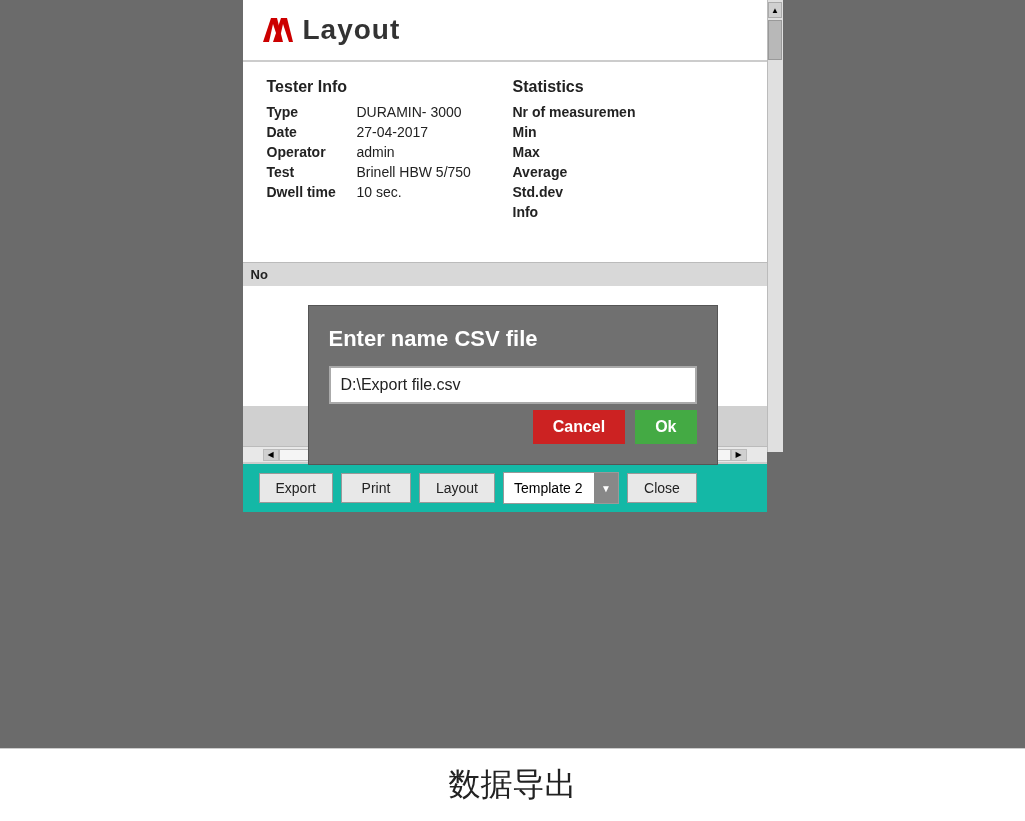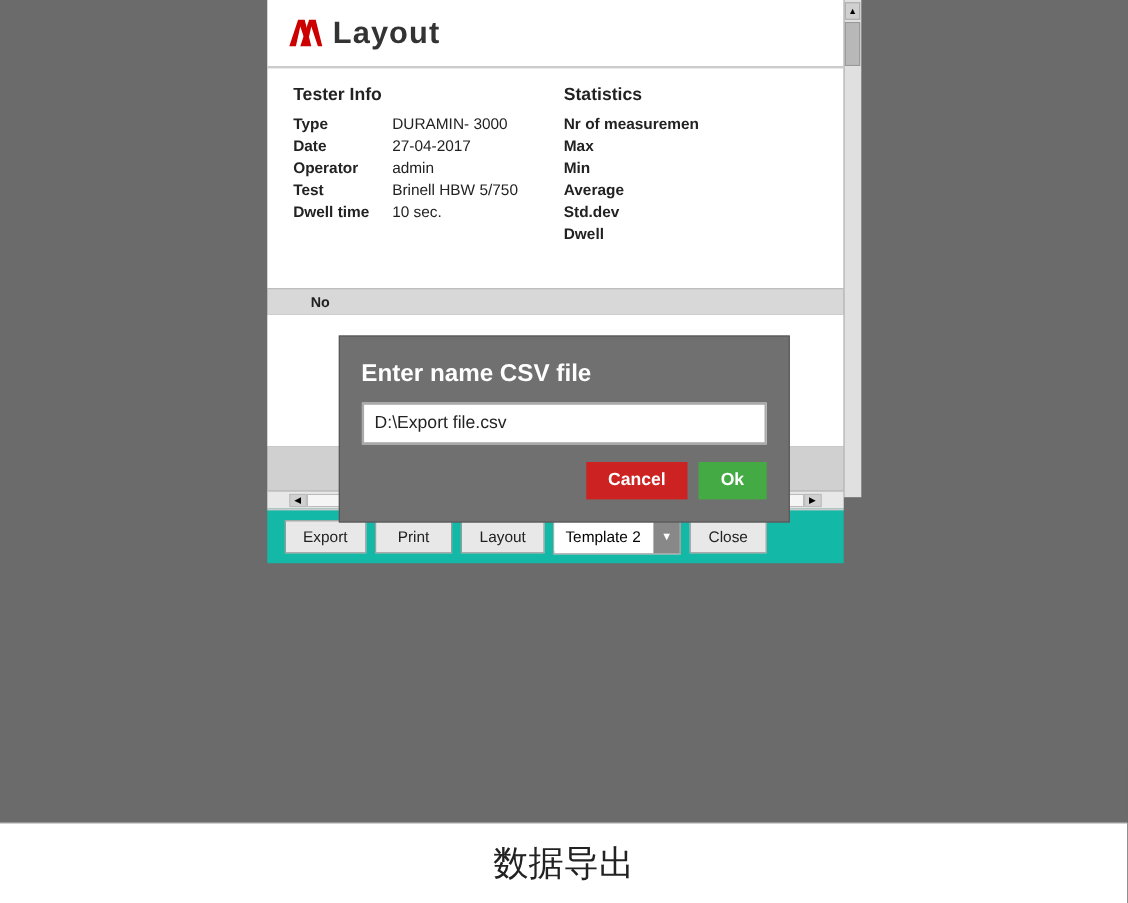--- a/index.html
+++ b/index.html
@@ -101,21 +101,20 @@
       font-weight: bold;
       border-top: 1px solid #bbb;
       display: flex;
       gap: 20px;
     }
 
     .table-header-cell {
       font-size: 13px;
       font-weight: bold;
       color: #222;
-      margin-left: 32px;
     }
 
     
     .table-body-area {
       background: white;
       height: 120px;
     }
 
     
     .gray-area {
@@ -228,21 +227,21 @@
     }
 
     .modal-input {
       width: 100%;
       padding: 8px 10px;
       font-size: 16px;
       background: white;
       border: 2px solid #aaa;
       color: #222;
       outline: none;
-      margin-bottom: 16px;
+      margin-bottom: 6px;
     }
 
     .modal-buttons {
       display: flex;
       justify-content: flex-end;
       gap: 10px;
     }
 
     .modal-cancel-btn {
       padding: 8px 20px;
@@ -352,33 +351,33 @@
             <span class="info-label">Dwell time</span>
             <span class="info-value">10 sec.</span>
           </div>
         </div>
         <div class="right-section">
           <div class="info-section-title">Statistics</div>
           <div class="info-row">
             <span class="info-label">Nr of measuremen</span>
           </div>
           <div class="info-row">
+            <span class="info-label">Min</span>
+          </div>
+          <div class="info-row">
             <span class="info-label">Max</span>
           </div>
           <div class="info-row">
-            <span class="info-label">Min</span>
-          </div>
-          <div class="info-row">
             <span class="info-label">Average</span>
           </div>
           <div class="info-row">
             <span class="info-label">Std.dev</span>
           </div>
           <div class="info-row">
-            <span class="info-label">Dwell</span>
+            <span class="info-label">Info</span>
           </div>
         </div>
       </div>
     </div>
 
     <div class="table-header-row">
       <span class="table-header-cell">No</span>
     </div>
 
     <div class="table-body-area"></div>

